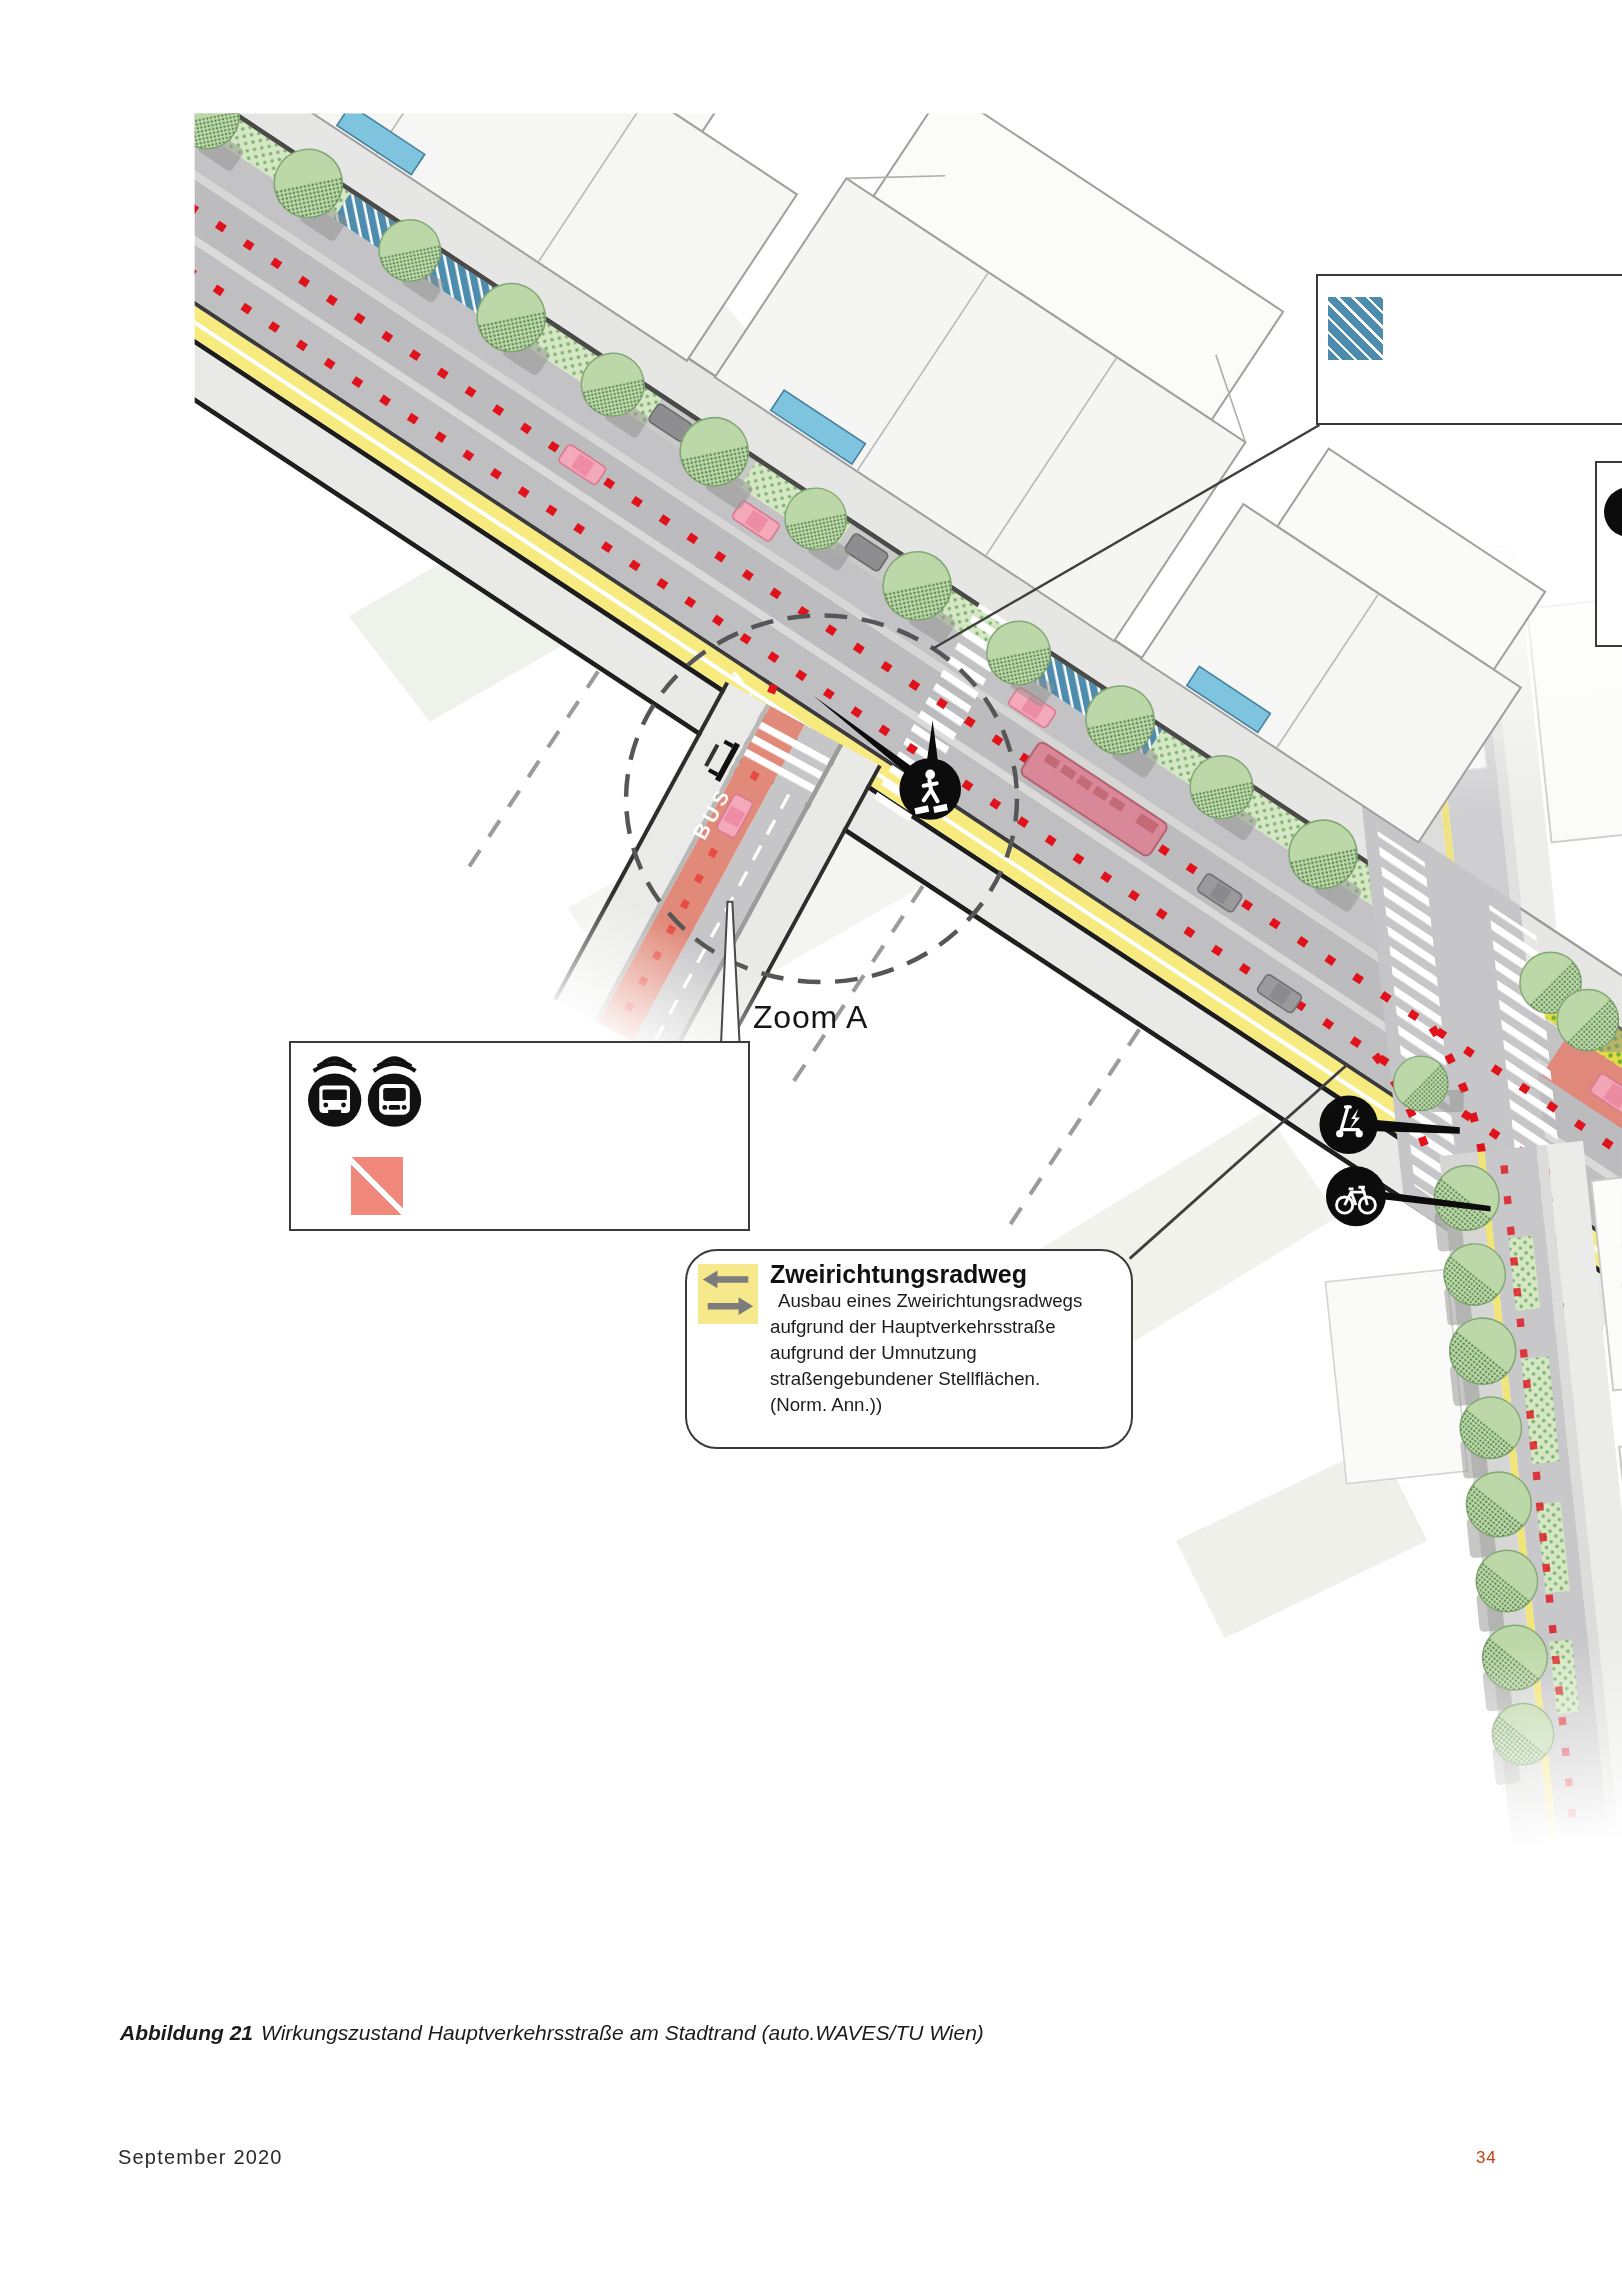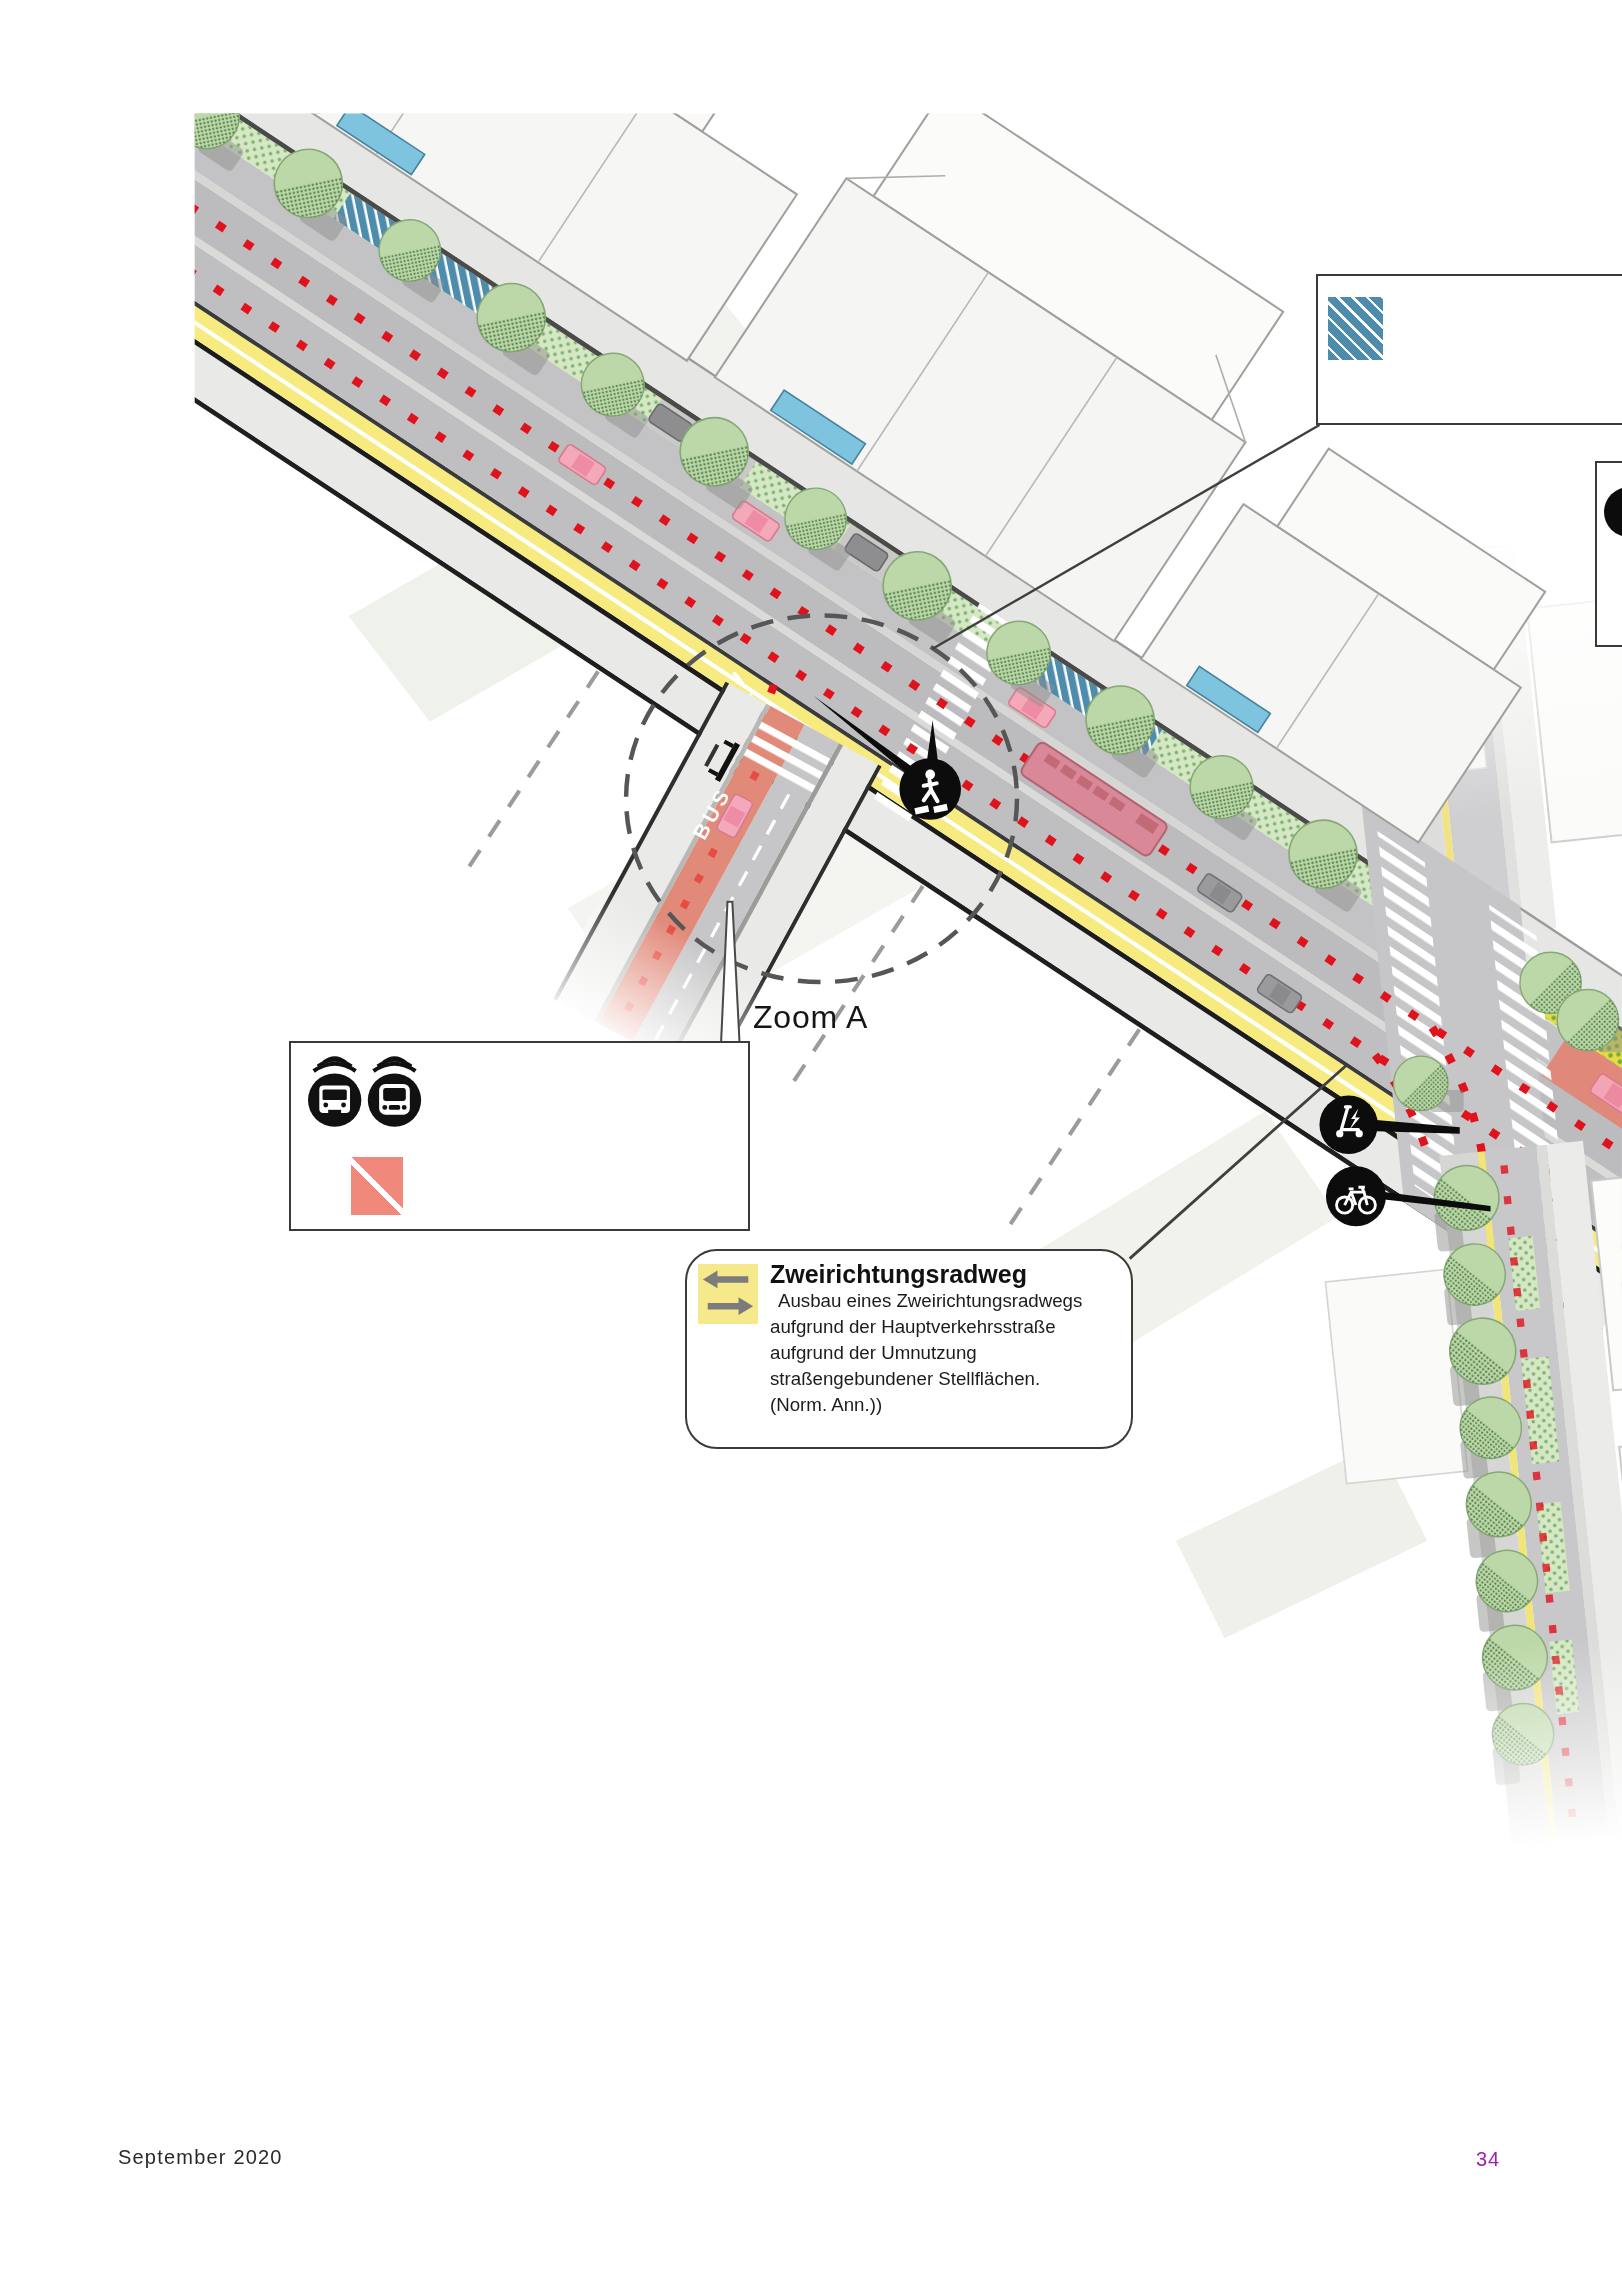--- a/index.html
+++ b/index.html
@@ -10,21 +10,21 @@
   .callout .title{font-size:23.5px;font-weight:600;color:#111;line-height:27.6px;white-space:nowrap;}
   .callout .line{font-size:18.7px;line-height:24px;color:#1c1c1c;white-space:nowrap;}
   .txtcol{position:absolute;}
   .legend-sq{position:absolute;}
   .zoom-label{position:absolute;font-size:32px;font-weight:500;color:#161616;letter-spacing:0.8px;}
   .bus-marking{position:absolute;font-size:21px;font-weight:700;letter-spacing:4px;
                color:rgba(255,255,255,.95);transform:rotate(-61deg);transform-origin:left top;}
   .caption{position:absolute;left:120px;top:2021px;font-size:21px;font-style:italic;color:#1b1b1b;white-space:nowrap;}
   .caption .cap-label{font-weight:700;margin-right:8px;}
   .footer-date{position:absolute;left:118px;top:2146px;font-size:20px;letter-spacing:1.2px;color:#2a2a2a;}
-  .page-num{position:absolute;left:1476px;top:2148px;font-size:20px;letter-spacing:0.8px;color:#a21caf;}
+  .page-num{position:absolute;left:1476px;top:2148px;font-size:17px;letter-spacing:0.8px;color:#c2410c;}
   .hatch-blue{background:repeating-linear-gradient(45deg,#4d8cad 0 8px,#ffffff 8px 10.5px);}
   .salmon-sq{background:linear-gradient(45deg,#f0897b 46%,#ffffff 46% 53%,#f0897b 53%);}
   .yellow-sq{background:#f5e98b;}
   .black-circle{background:#0c0c0c;border-radius:50%;}
 </style>
 </head>
 <body>
 
 <div id="page">
 
@@ -385,18 +385,21 @@
     <div class="line" style="line-height:26px;">aufgrund der Umnutzung</div>
     <div class="line" style="line-height:26px;">straßengebundener Stellflächen.</div>
     <div class="line" style="line-height:26px;">(Norm. Ann.))</div>
   </div>
 </div>
 
 <div class="zoom-label" style="left:753px;top:999px;">Zoom A</div>
 
 <div class="bus-marking" style="left:688px;top:832px;">BUS</div>
 
+<div class="caption">
+  <span class="cap-label">Abbildung 21</span><span>Wirkungszustand Hauptverkehrsstraße am Stadtrand (auto.WAVES/TU Wien)</span>
+</div>
 
 <div class="footer-date">September 2020</div>
 <div class="page-num">34</div>
 
 </div>
 
 
 </body></html>

